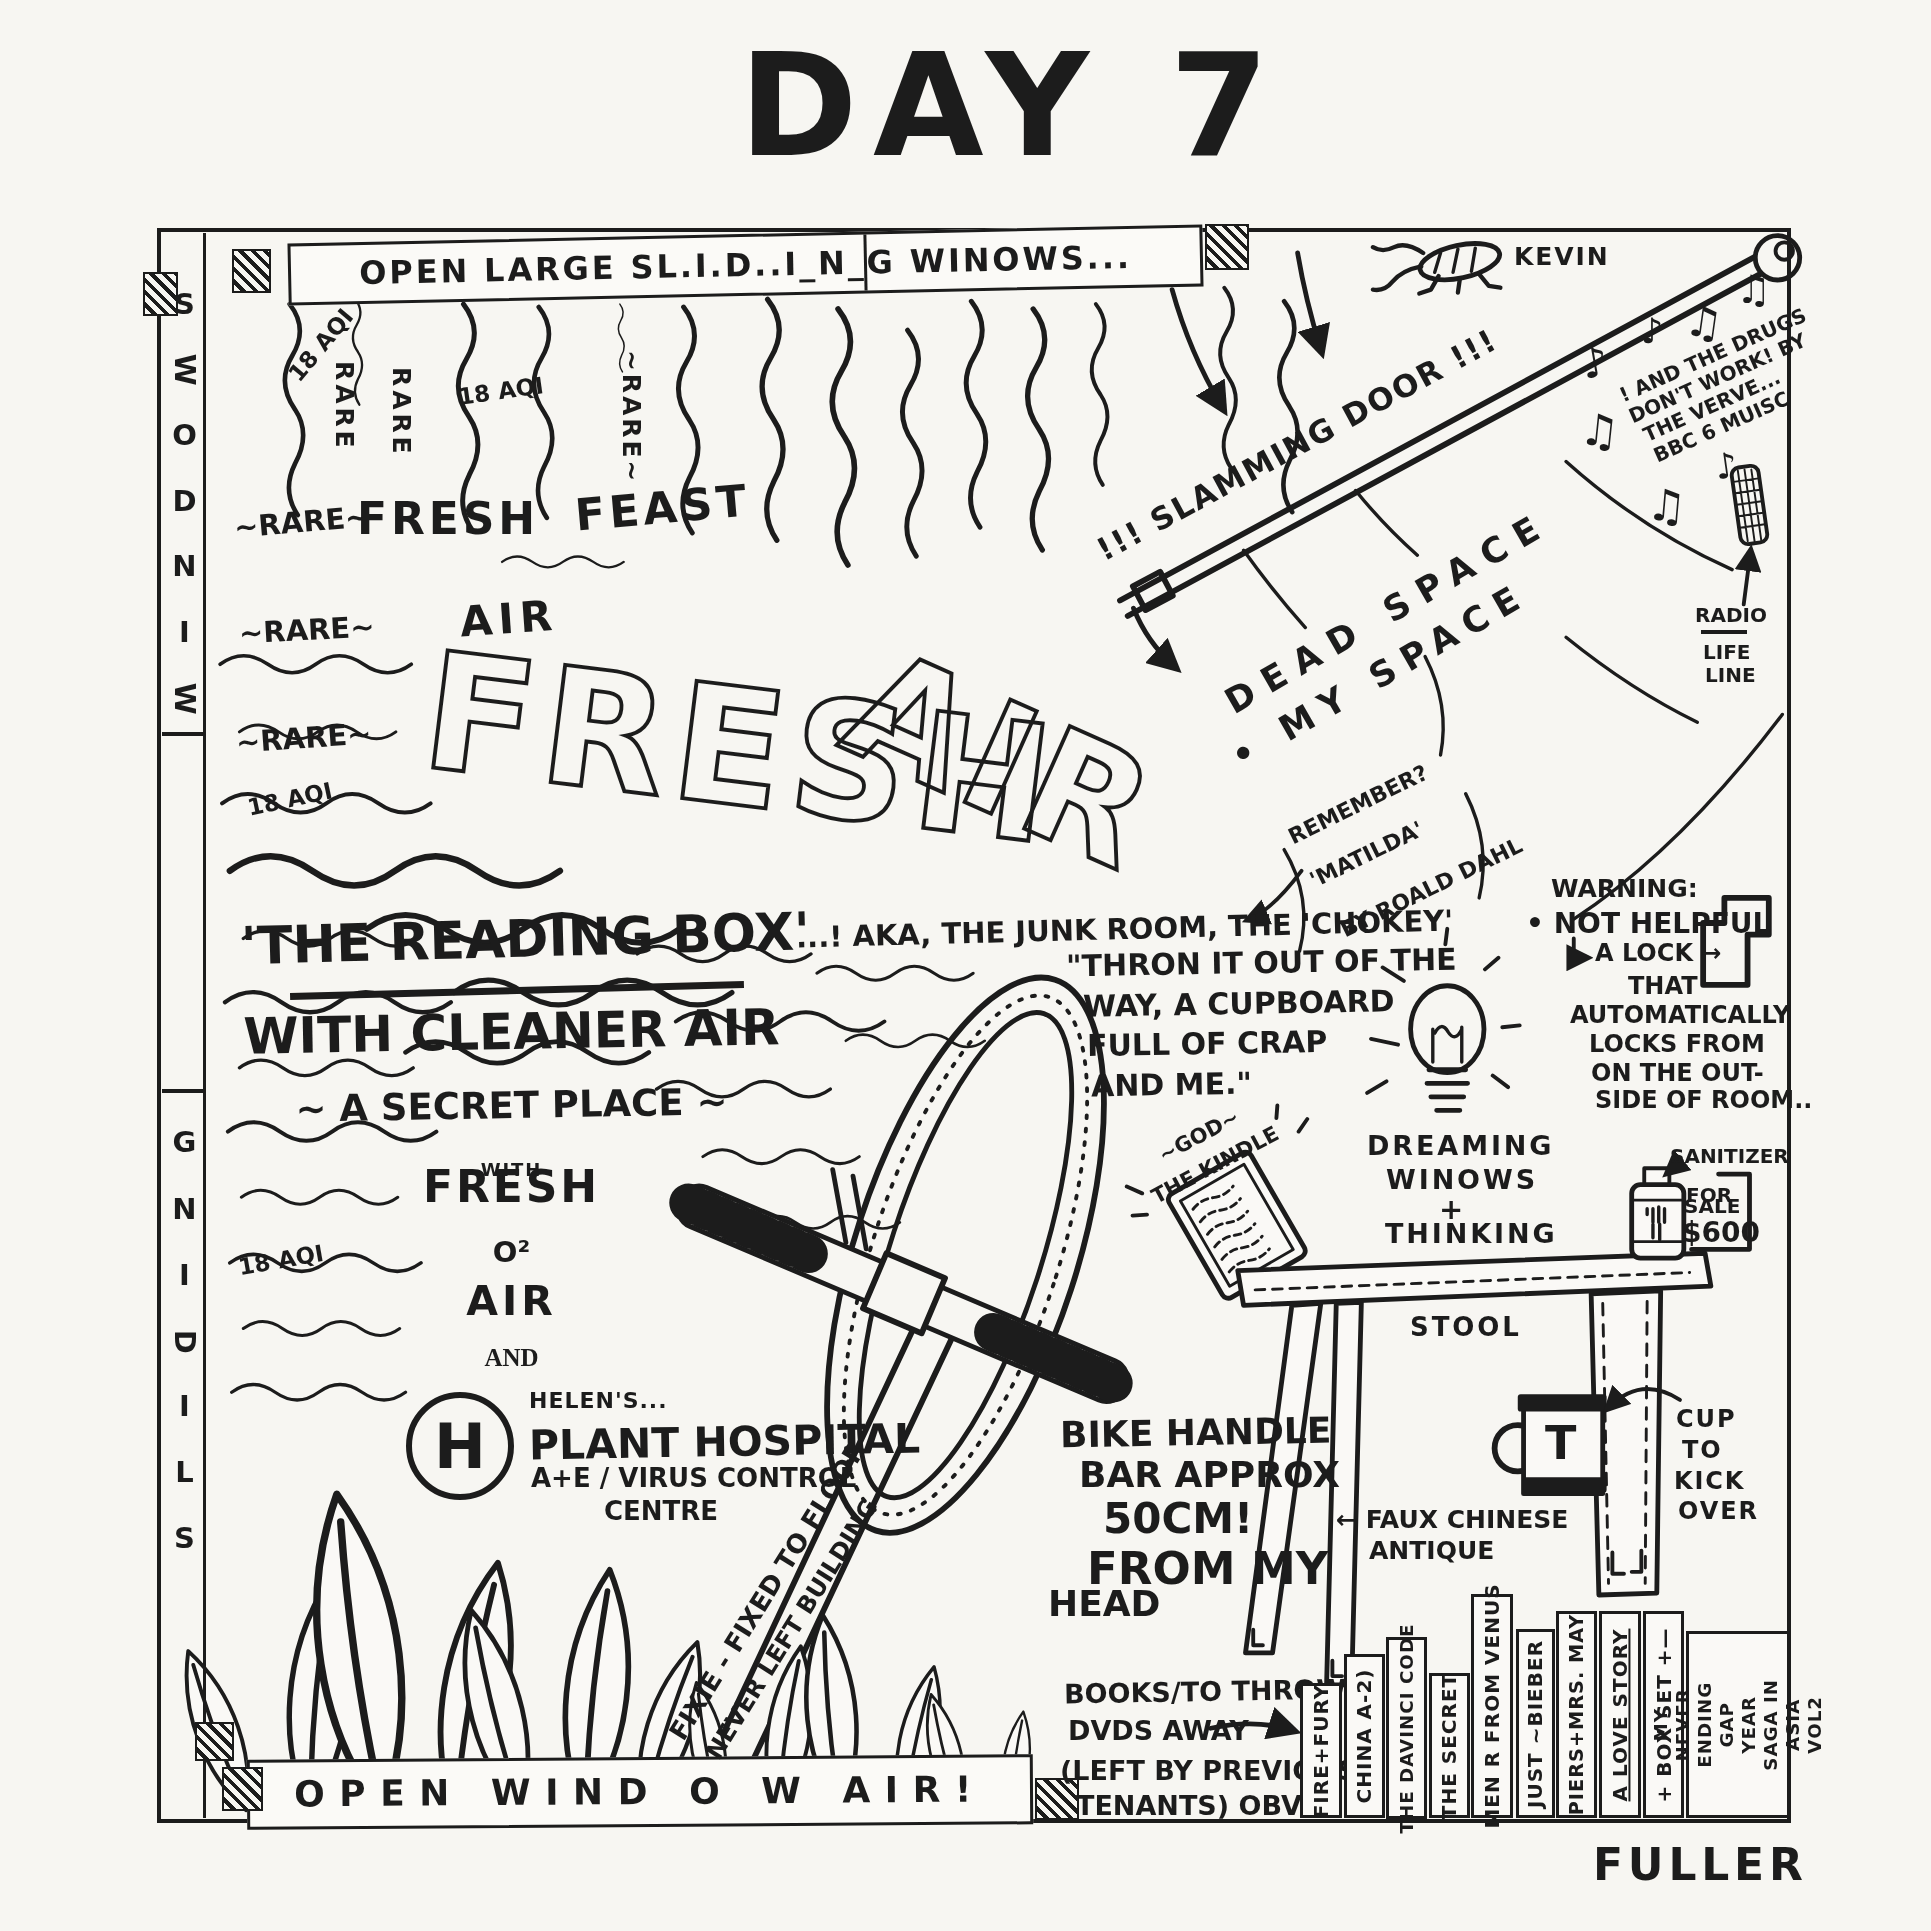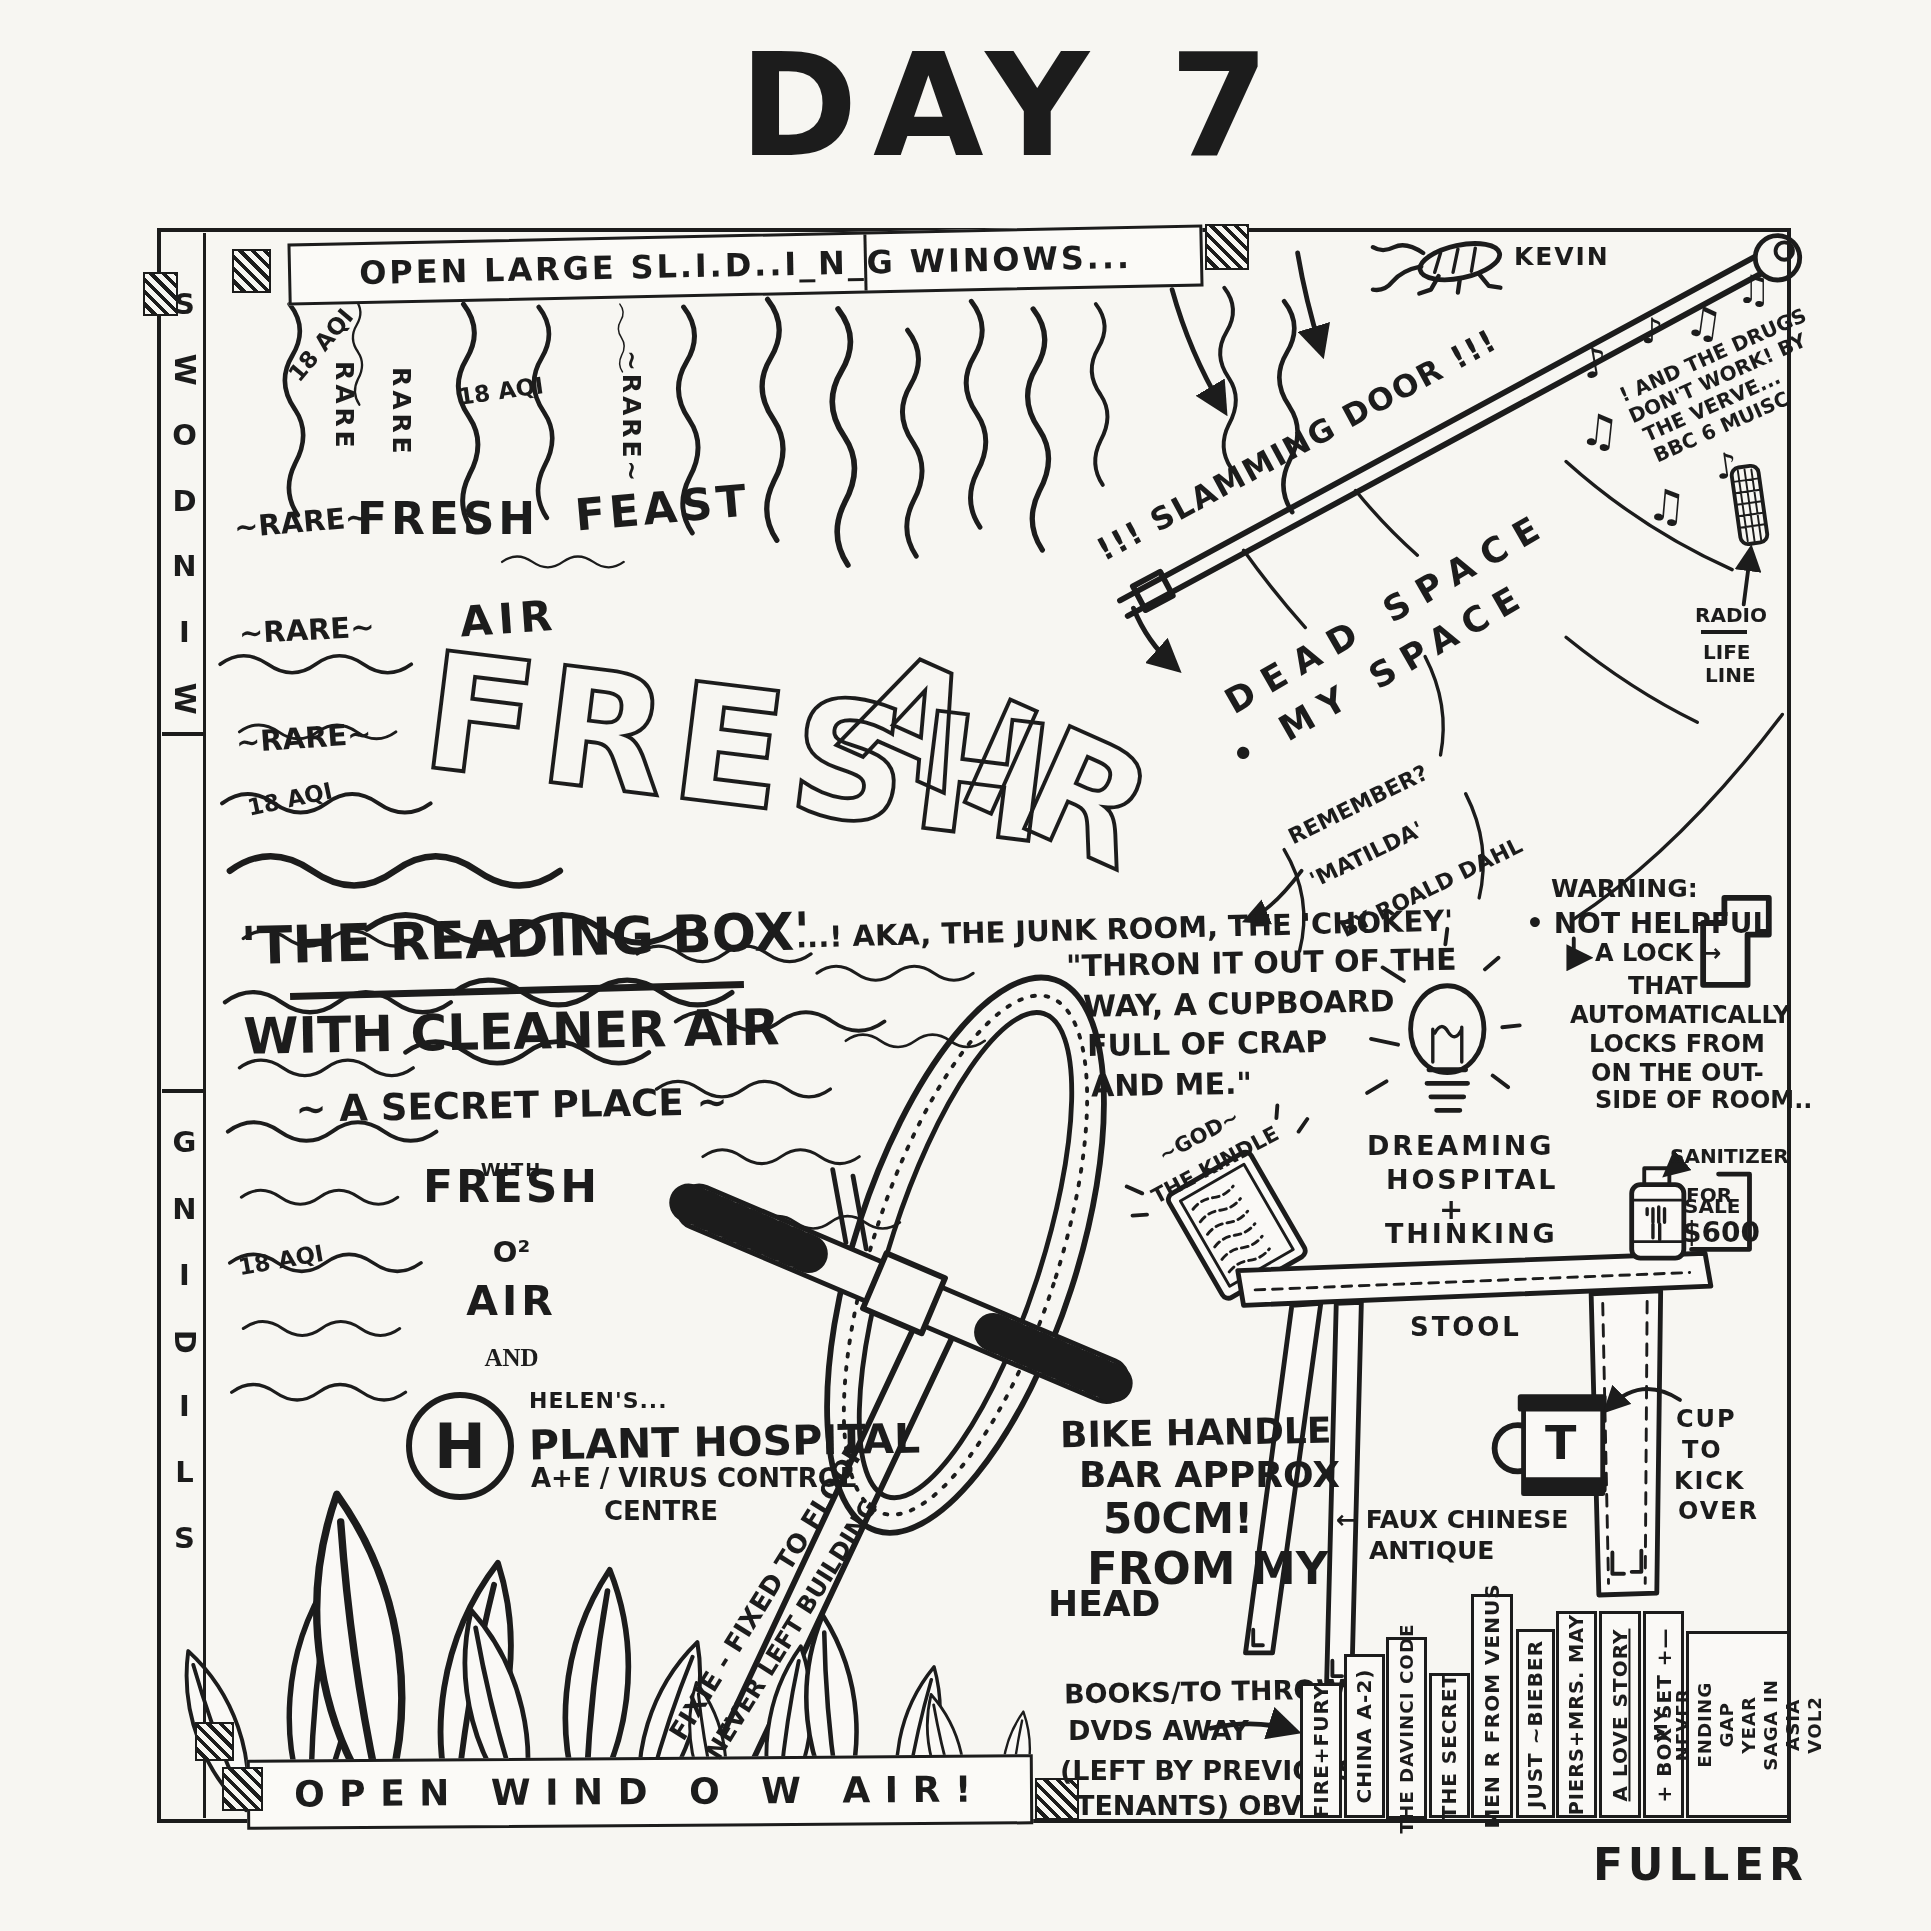--- a/index.html
+++ b/index.html
@@ -315,21 +315,21 @@
 
 <div class="t" style="left:664px;top:1730px;font-size:26px;transform:rotate(-58deg);transform-origin:0 0;">FIXIE - FIXED TO FLOOR</div>
 <div class="t" style="left:701px;top:1750px;font-size:24px;transform:rotate(-58deg);transform-origin:0 0;">NEVER LEFT BUILDING</div>
 <div class="t" style="left:1060px;top:1412px;font-size:36px;font-weight:800;transform:rotate(-1deg);">BIKE HANDLE</div>
 <div class="t" style="left:1079px;top:1454px;font-size:36px;font-weight:800;">BAR APPROX</div>
 <div class="t" style="left:1103px;top:1495px;font-size:42px;font-weight:900;">50CM!</div>
 <div class="t" style="left:1087px;top:1543px;font-size:45px;font-weight:800;">FROM MY</div>
 <div class="t" style="left:1048px;top:1583px;font-size:36px;font-weight:800;">HEAD</div>
 
 <div class="t" style="left:1367px;top:1130px;font-size:27px;letter-spacing:2.9px;">DREAMING</div>
-<div class="t" style="left:1386px;top:1164px;font-size:27px;letter-spacing:2.9px;">HOSPITAL</div>
+<div class="t" style="left:1386px;top:1164px;font-size:27px;letter-spacing:2.9px;">WINOWS</div>
 <div class="t" style="left:1439px;top:1193px;font-size:29px;">+</div>
 <div class="t" style="left:1385px;top:1218px;font-size:27px;letter-spacing:2.9px;">THINKING</div>
 
 <div class="t" style="left:1551px;top:875px;font-size:25px;">WARNING:</div>
 <div class="t" style="left:1526px;top:908px;font-size:28px;">• NOT HELPFUL</div>
 <div class="t" style="left:1595px;top:940px;font-size:24px;">A LOCK →</div>
 <div class="t" style="left:1628px;top:973px;font-size:24px;">THAT</div>
 <div class="t" style="left:1570px;top:1002px;font-size:24px;">AUTOMATICALLY</div>
 <div class="t" style="left:1589px;top:1031px;font-size:24px;">LOCKS FROM</div>
 <div class="t" style="left:1591px;top:1060px;font-size:24px;">ON THE OUT-</div>

